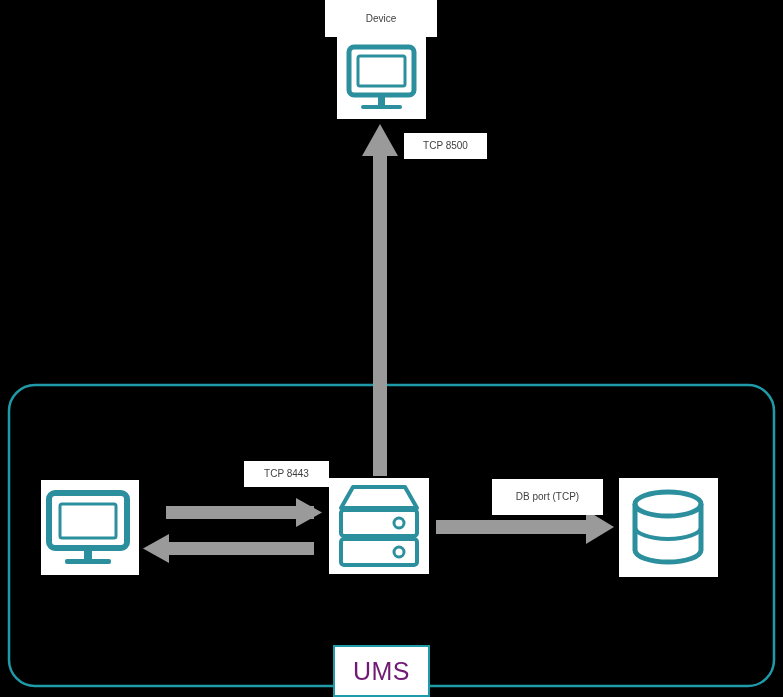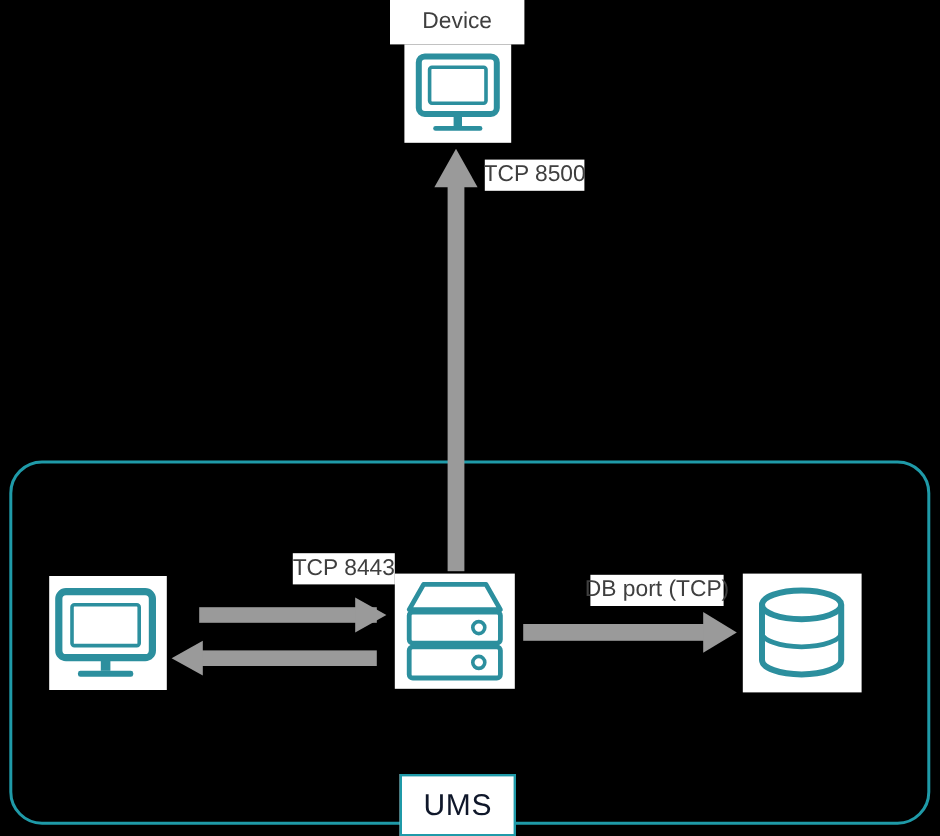--- a/index.html
+++ b/index.html
@@ -8,39 +8,39 @@
     background:#000000;
     font-family:"Liberation Sans", sans-serif;
     overflow:hidden;
     position:relative;
   }
   #stage{position:absolute;left:0;top:0;width:783px;height:697px;}
   .label{
     position:absolute;
     background:#ffffff;
     color:#3f3f3f;
-    font-size:19px;
+    font-size:10px;
     line-height:1.2;
     display:flex;
     align-items:center;
     justify-content:center;
     text-align:center;
     white-space:nowrap;
   }
   .icon-box{
     position:absolute;
     background:#ffffff;
     display:flex;
     align-items:center;
     justify-content:center;
   }
   #ums-label{
     position:absolute;
     background:#ffffff;
-    color:#0f172a;
+    color:#701a75;
     font-size:25px;
     display:flex;align-items:center;justify-content:center;
     letter-spacing:0.5px;
   }
   svg{position:absolute;left:0;top:0;}
 </style>
 </head>
 <body>
 
 <div id="stage">
@@ -75,21 +75,21 @@
       <rect x="21" y="19" width="47" height="30" rx="2" ry="2" fill="none" stroke="#2c8f9e" stroke-width="3"></rect>
       <rect x="41" y="58" width="7" height="10" fill="#2c8f9e"></rect>
       <rect x="24" y="68" width="41" height="4" rx="2" fill="#2c8f9e"></rect>
     </svg>
   </div>
 
   <div class="label" id="tcp5900-label" style="left:404px;top:133px;width:83px;height:26px;">TCP 8500</div>
 
   <div class="label" id="tcp8443-label" style="left:244px;top:461px;width:85px;height:26px;">TCP 8443</div>
 
-  <div class="label" id="dbport-label" style="left:492px;top:479px;width:111px;height:26px;">DB port (TCP)</div>
+  <div class="label" id="dbport-label" style="left:492px;top:479px;width:111px;height:36px;">DB port (TCP)</div>
 
   <div class="icon-box" id="client-icon" style="left:41px;top:480px;width:98px;height:95px;">
     <svg width="98" height="95" viewBox="0 0 98 95" style="position:static;">
       <rect x="8" y="13" width="78" height="55" rx="6" ry="6" fill="none" stroke="#2c8f9e" stroke-width="6"></rect>
       <rect x="19" y="24" width="56" height="34" rx="2" ry="2" fill="none" stroke="#2c8f9e" stroke-width="3"></rect>
       <rect x="43" y="68" width="8" height="11" fill="#2c8f9e"></rect>
       <rect x="24" y="79" width="46" height="5" rx="2" fill="#2c8f9e"></rect>
     </svg>
   </div>
 

